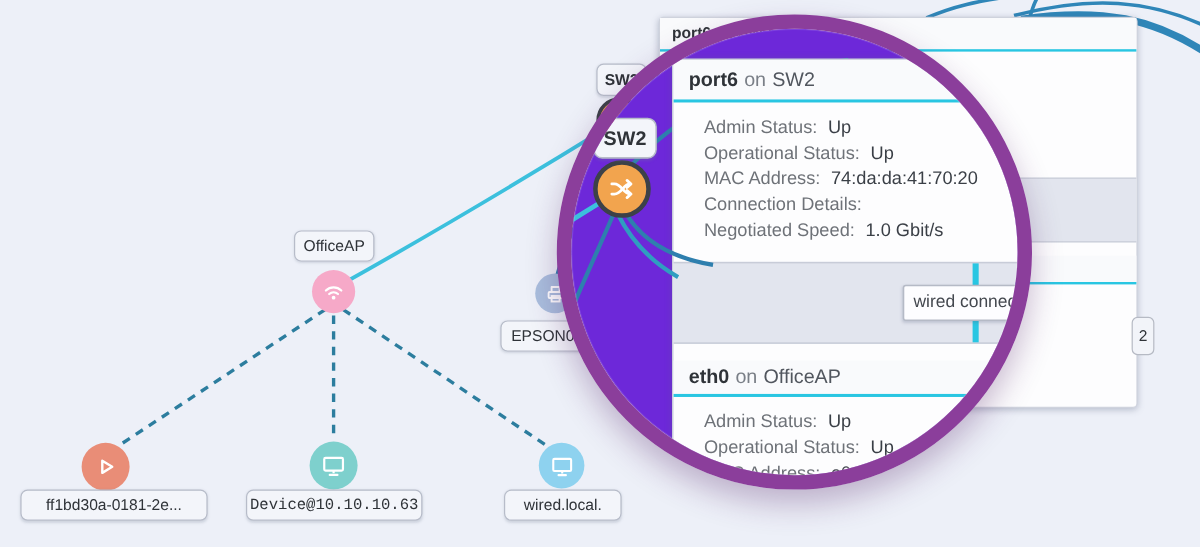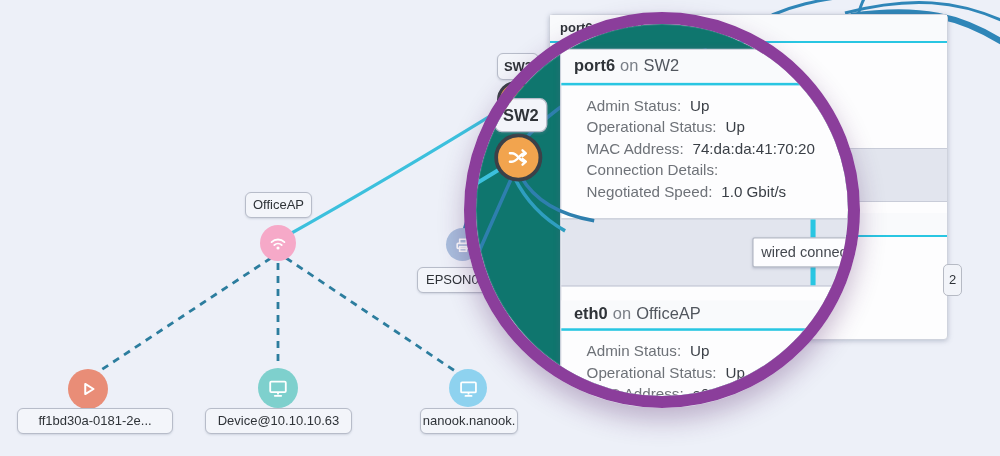--- a/index.html
+++ b/index.html
@@ -37,21 +37,21 @@
         justify-content:center;z-index:5;}
   .node svg{display:block;}
   .nlabel{position:absolute;background:#f3f5fa;border:1px solid #b7bcc9;border-radius:6px;
         font-size:13px;color:#2f3338;text-align:center;height:26px;line-height:24px;
         box-sizing:border-box;white-space:nowrap;overflow:hidden;z-index:6;
         box-shadow:0 1px 2px rgba(120,130,150,.25);}
   .nlabel.bold{font-weight:bold;}
 
   
   #mag-clip{position:absolute;left:476px;top:24px;width:372px;height:372px;border-radius:50%;
-        overflow:hidden;background:#0f766e;z-index:10;}
+        overflow:hidden;background:#6d28d9;z-index:10;}
   #mag-scene{position:absolute;left:0;top:0;width:1000px;height:456px;
         transform-origin:0 0;transform:translate(-610.45px,7px) scale(1.265);}
   #mag-ring{position:absolute;left:464px;top:12px;width:396px;height:396px;border-radius:50%;
         border:12px solid #8b3e9b;box-sizing:border-box;z-index:11;
         box-shadow:0 12px 26px rgba(80,30,100,.3), inset 0 0 0 1px rgba(255,255,255,.12);}
 </style>
 </head>
 <body>
 
 <div id="stage">
@@ -161,22 +161,22 @@
           <path d="M12 16.5v2.5" stroke="#fff" stroke-width="2"></path>
           <path d="M8.5 20.5h7" stroke="#fff" stroke-width="2" stroke-linecap="round"></path>
         </svg>
       </span>
     </div>
 
     <div class="nlabel" style="left:245px;top:192px;width:67px;">OfficeAP</div>
     <div class="nlabel bold" style="left:497px;top:53px;width:42px;height:27px;line-height:25px;">SW2</div>
     <div class="nlabel" style="left:417px;top:267px;width:80px;text-align:left;padding-left:8px;">EPSON08</div>
     <div class="nlabel" style="left:17px;top:408px;width:156px;">ff1bd30a-0181-2e...</div>
-    <div class="nlabel" style="left:205px;top:408px;width:147px;">Device@10.10.10.63</div>
-    <div class="nlabel" style="left:420px;top:408px;width:98px;">nanook.nanook.</div>
+    <div class="nlabel" style="left:205px;top:408px;width:147px;font-family:Liberation Mono, monospace;">Device@10.10.10.63</div>
+    <div class="nlabel" style="left:420px;top:408px;width:98px;">wired.local.</div>
   </div>
 </div>
   <div id="mag-clip">
     <div id="mag-scene">
   <div class="scene">
 
     <svg class="edges">
       <path d="M519,88 C552,50 605,24 665,15" stroke="#2e7fae" stroke-width="2.8" fill="none"></path>
       <path d="M772,15 C795,5 815,1 842,-3" stroke="#2f86b8" stroke-width="3" fill="none"></path>
       <path d="M858,15 C860,8 862,2 865,-3" stroke="#2f86b8" stroke-width="3" fill="none"></path>

